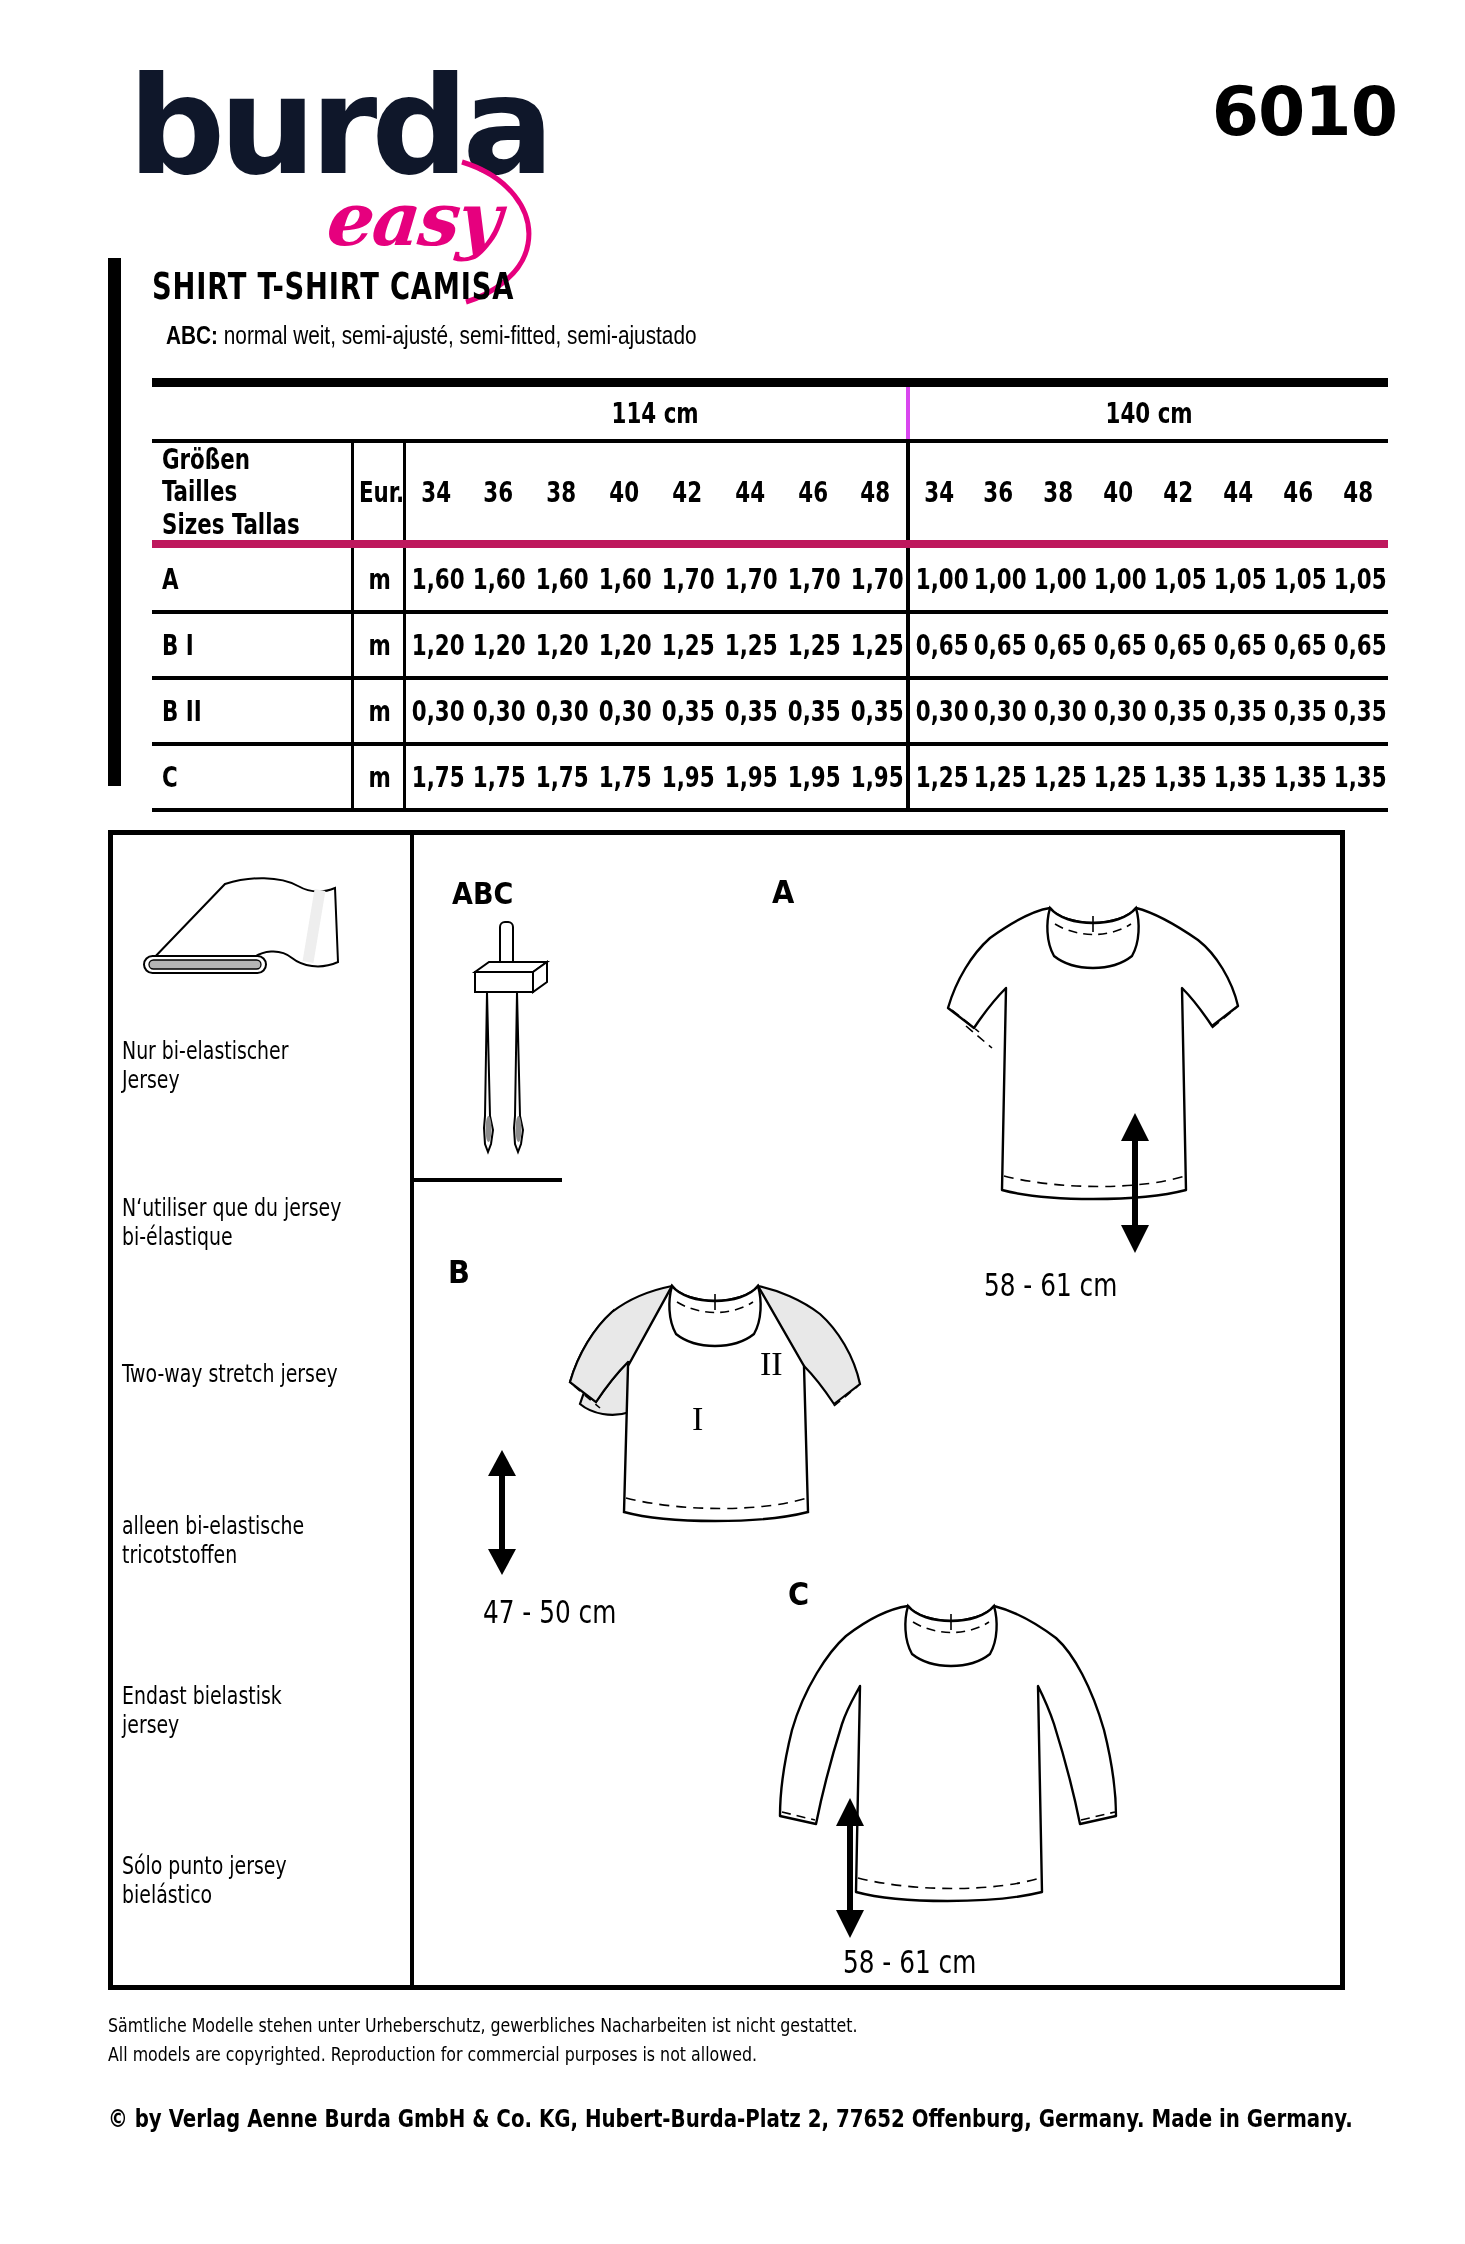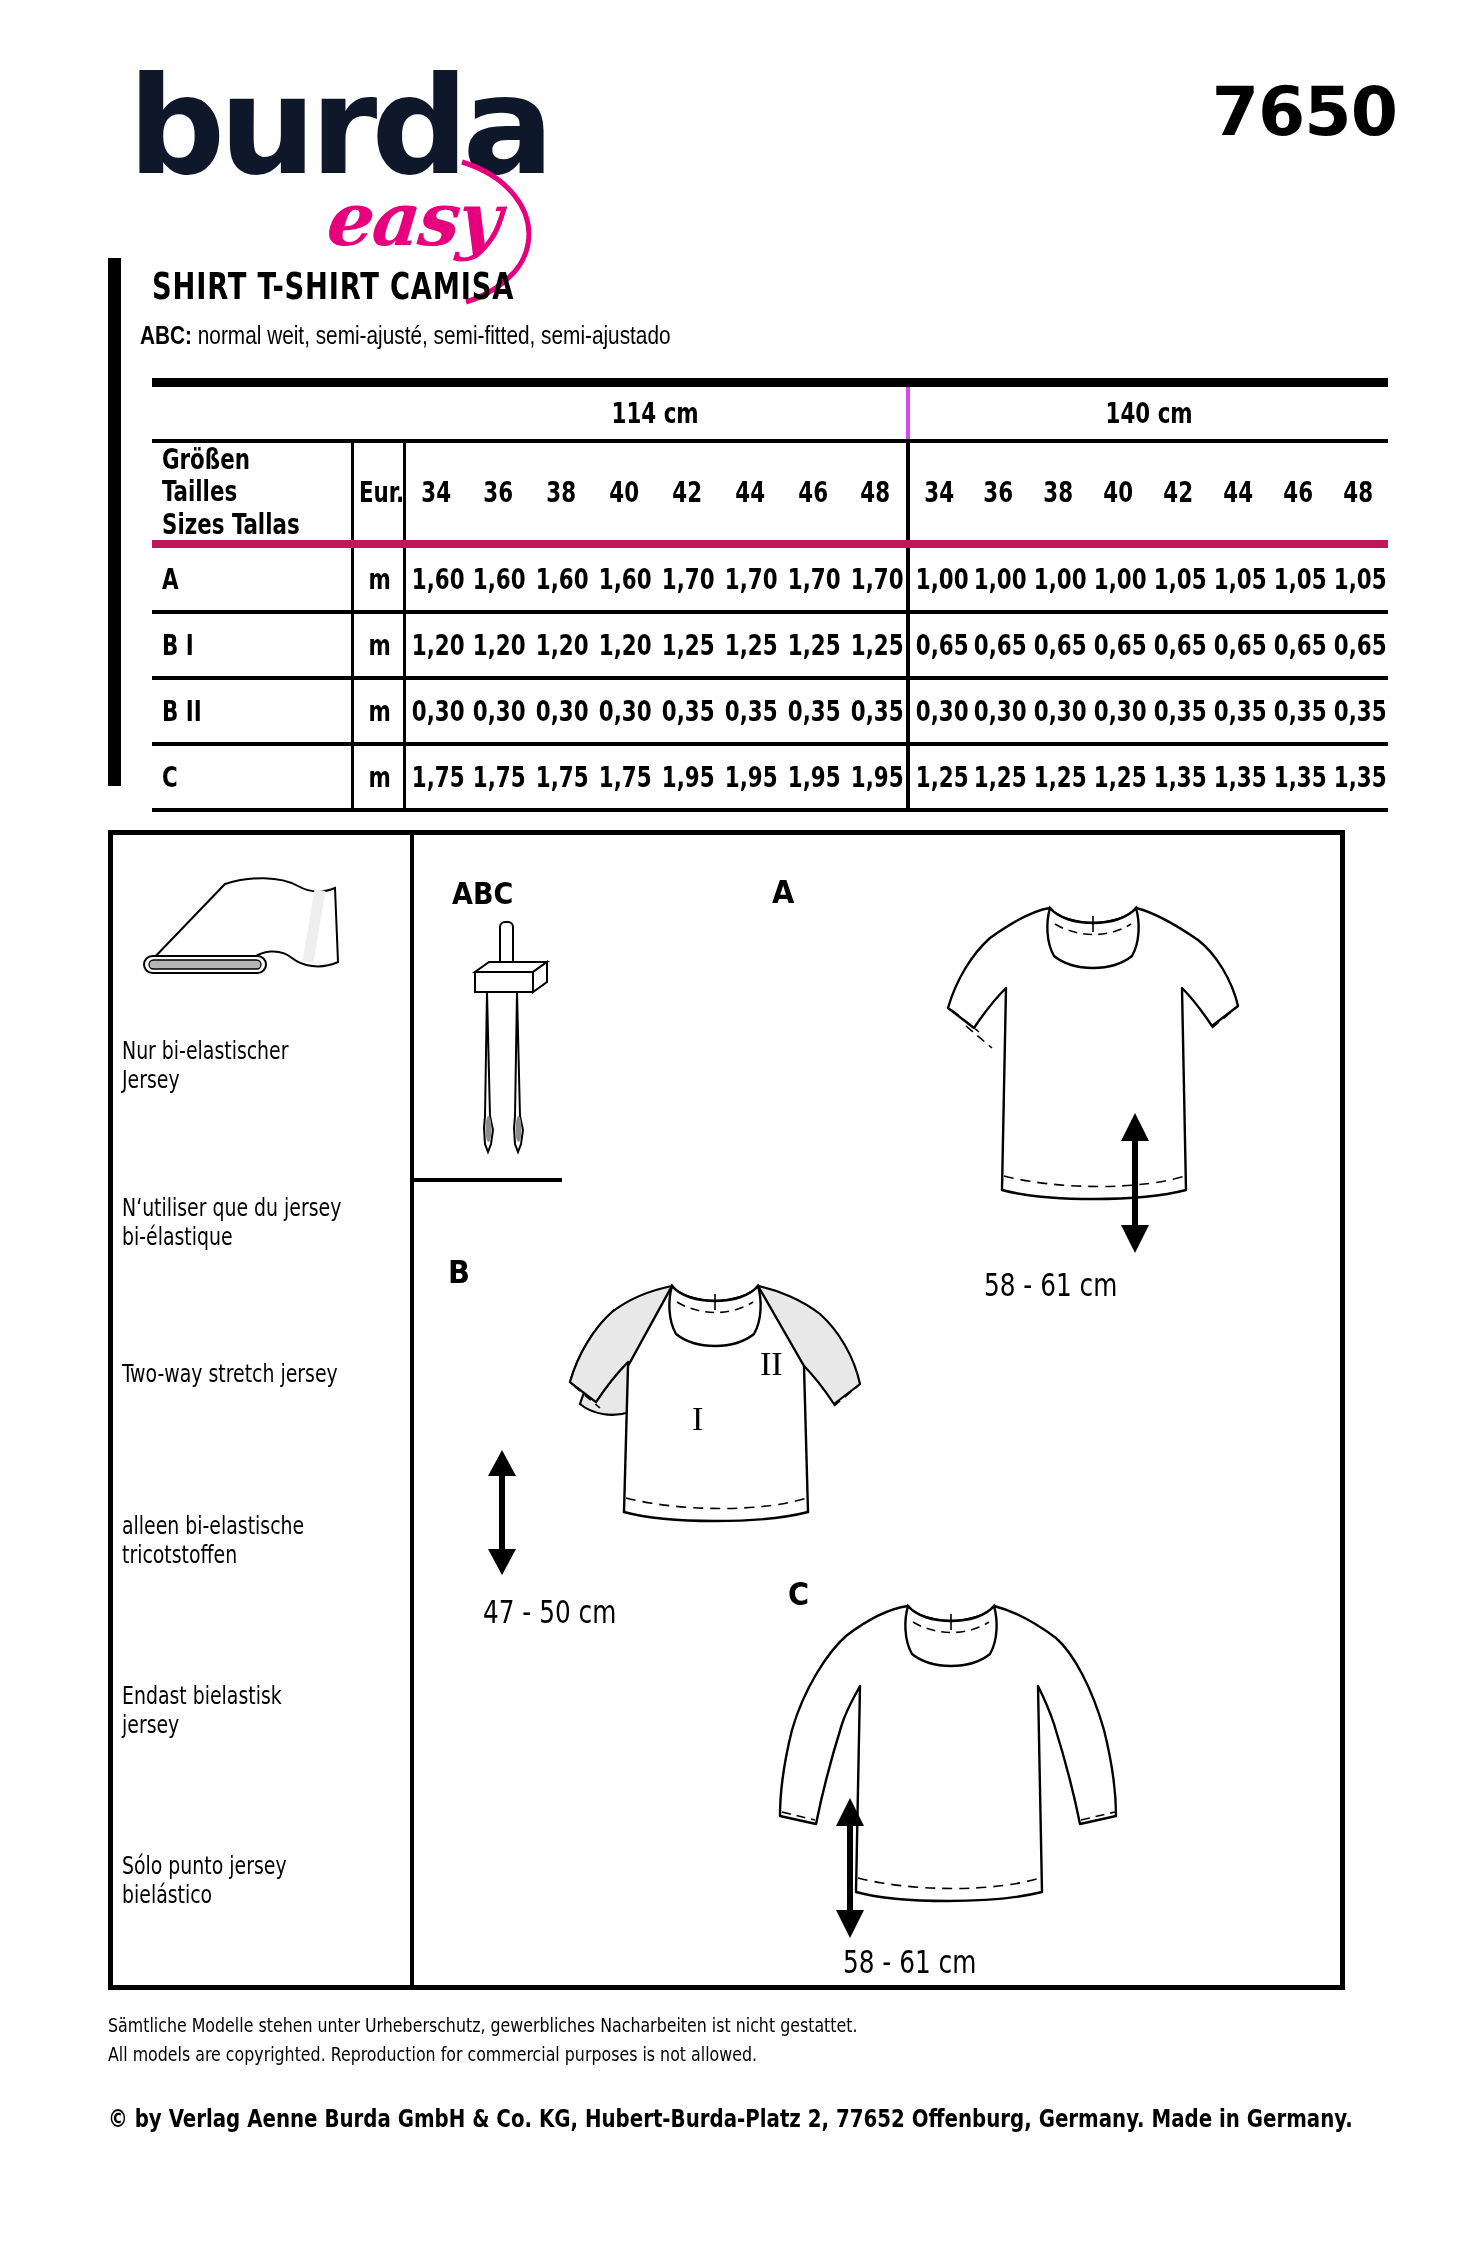--- a/index.html
+++ b/index.html
@@ -15,21 +15,21 @@
 
   
   .patnum{position:absolute;right:68px;top:78px;font-family:"DejaVu Sans",sans-serif;font-weight:bold;font-size:68px;letter-spacing:-1px;line-height:1;}
 
   
   .left-rule{position:absolute;left:108px;top:258px;width:13px;height:528px;background:#000;}
 
   
   .title{position:absolute;left:152px;top:264px;font-family:"DejaVu Sans Condensed","DejaVu Sans",sans-serif;font-weight:bold;font-size:38px;letter-spacing:1px;white-space:nowrap;}
   .title-stretch{display:inline-block;transform:scaleX(.80);transform-origin:left center;}
-  .subtitle{position:absolute;left:140px;top:320px;font-size:26px;white-space:nowrap;}
+  .subtitle{position:absolute;left:166px;top:320px;font-size:26px;white-space:nowrap;}
   .subtitle .st{display:inline-block;transform:scaleX(.80);transform-origin:left center;}
   .subtitle b{font-weight:bold;}
 
   
   .tbl{position:absolute;left:152px;top:378px;width:1193px;border-collapse:collapse;table-layout:fixed;}
   .tbl td,.tbl th{padding:0;margin:0;font-family:"DejaVu Sans Condensed","DejaVu Sans",sans-serif;font-weight:bold;text-align:center;vertical-align:middle;}
   .cmp{display:inline-block;transform:scaleX(.82);transform-origin:center center;}
   .topbar td{background:#000;height:9px;border:none;}
   .r-width td{height:52px;font-size:29px;border-bottom:4px solid #000;}
   .r-width .wl{border-right:4px solid #d946ef;text-decoration:underline;}
@@ -74,21 +74,21 @@
 <div class="page">
 
   <div class="logo-wrap">
     <div class="logo-burda">burda</div>
     <svg class="logo-swoosh" width="110" height="150" viewBox="0 0 110 150">
       <path d="M14 4 C 60 18, 86 52, 80 86 C 75 116, 44 136, 18 144" fill="none" stroke="#E6007E" stroke-width="5"></path>
     </svg>
     <div class="logo-easy">easy</div>
   </div>
 
-  <div class="patnum">7650</div>
+  <div class="patnum">6010</div>
 
   <div class="left-rule"></div>
 
   <div class="title"><span class="title-stretch">SHIRT  T-SHIRT  CAMISA</span></div>
   <div class="subtitle"><span class="st"><b>ABC:</b><span> normal weit, semi-ajusté, semi-fitted, semi-ajustado</span></span></div>
 
   <table class="tbl">
     <colgroup>
       <col style="width:200px">
         <col style="width:52px">

